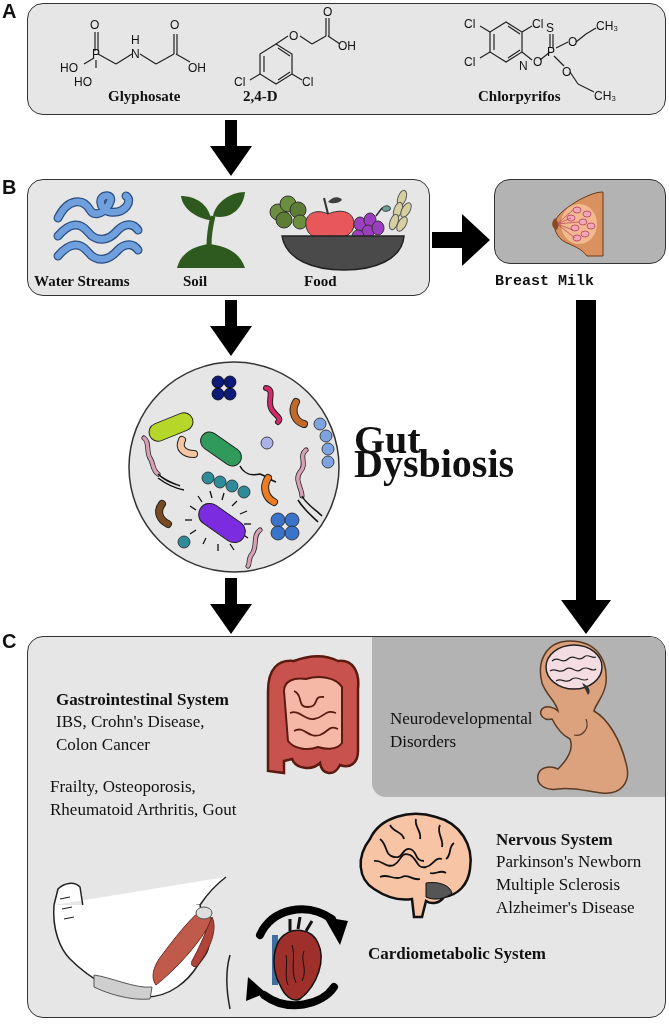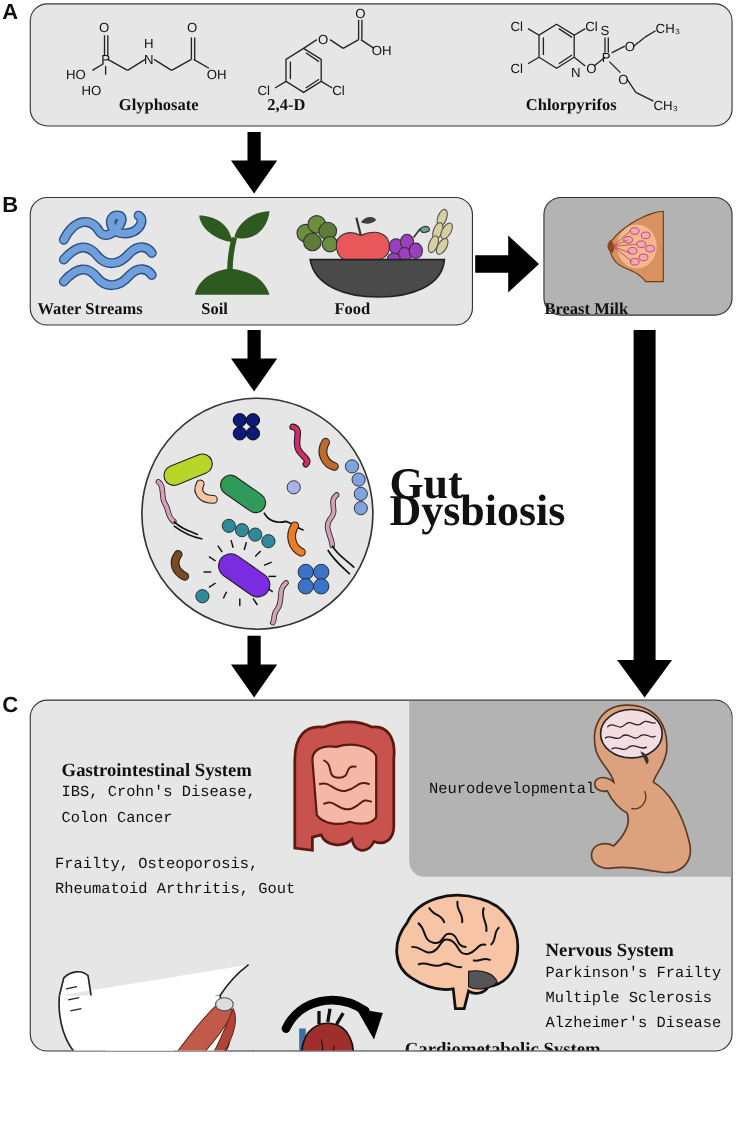--- a/index.html
+++ b/index.html
@@ -4,21 +4,21 @@
 <style>
   html, body { margin:0; padding:0; background:#ffffff; }
   body { width:669px; height:1024px; position:relative; overflow:hidden; font-family:"Liberation Serif", serif; color:#111; }
   .abs { position:absolute; }
   .panel-letter { position:absolute; font-family:"Liberation Sans", sans-serif; font-weight:bold; font-size:20px; color:#111; }
   .box { position:absolute; border:1.5px solid #333; border-radius:16px; box-sizing:border-box; }
   .light { background:#e6e6e6; }
   .dark { background:#b3b3b3; }
   .label-b { position:absolute; font-weight:bold; font-size:15px; white-space:nowrap; text-align:left; }
   .sys-title { font-weight:bold; font-size:17px; line-height:21px; white-space:nowrap; }
-  .sys-line { font-size:14px; line-height:23px; white-space:nowrap;font-family:Liberation Mono, monospace; }
+  .sys-line { font-size:17px; line-height:23px; white-space:nowrap; }
   .gut { position:absolute; font-weight:bold; font-size:40px; line-height:40px; }
   svg { position:absolute; overflow:visible; }
   .chem { font-family:"Liberation Sans", sans-serif; font-size:12px; fill:#111; }
 </style>
 </head>
 <body>
 
 <div class="panel-letter" style="left:2px;top:0px;">A</div>
 <div class="box light" style="left:27px;top:3px;width:639px;height:112px;">
 
@@ -163,21 +163,21 @@
     </g>
     <path d="M18,56 L140,56 C138,80 110,90 80,90 C50,90 22,80 18,56 Z" fill="#4a4a4a" stroke="#222" stroke-width="1.5"></path>
   </svg>
   <div class="label-b" style="left:276px;top:93px;width:60px;">Food</div>
 </div>
 
 <svg style="left:432px;top:212px;" width="62" height="56">
   <polygon points="0,20 30,20 30,2 58,28 30,54 30,36 0,36" fill="#000"></polygon>
 </svg>
 
-<div class="box dark" style="left:494px;top:179px;width:172px;height:108px;">
+<div class="box dark" style="left:494px;top:179px;width:172px;height:85px;font-family:Liberation Mono, monospace;">
   <svg style="left:58px;top:12px;" width="60" height="70">
     <path d="M50,0 L50,64 L34,64 C28,56 20,54 12,50 C4,46 0,36 2,30 C4,22 16,14 26,8 C34,4 42,0 50,0 Z" fill="#d9925f" stroke="#6a3a1a" stroke-width="1"></path>
     <ellipse cx="26" cy="32" rx="18" ry="20" fill="#f4b890"></ellipse>
     <path d="M2,26 C-2,30 -2,36 4,38 C6,34 6,30 2,26 Z" fill="#8a4a20"></path>
     <g fill="#f2a7b8" stroke="#b0405a" stroke-width="0.8">
       <ellipse cx="24" cy="18" rx="4" ry="3"></ellipse>
         <ellipse cx="34" cy="22" rx="4" ry="3"></ellipse>
       <ellipse cx="18" cy="26" rx="4" ry="3"></ellipse>
         <ellipse cx="30" cy="30" rx="4" ry="3"></ellipse>
       <ellipse cx="38" cy="34" rx="4" ry="3"></ellipse>
@@ -288,41 +288,42 @@
   </g>
 </svg>
 <div class="gut" style="left:354px;top:420px;">Gut</div>
 <div class="gut" style="left:354px;top:444px;">Dysbiosis</div>
 
 <svg style="left:206px;top:578px;" width="60" height="58">
   <polygon points="19,0 31,0 31,26 46,26 25,56 4,26 19,26" fill="#000"></polygon>
 </svg>
 
 <div class="panel-letter" style="left:2px;top:630px;">C</div>
-<div class="box light" style="left:27px;top:636px;width:639px;height:320px;overflow:hidden;">
+<div class="box light" style="left:27px;top:636px;width:639px;height:382px;overflow:hidden;">
 
   <div class="abs" style="left:344px;top:0;width:300px;height:160px;background:#b3b3b3;border-bottom-left-radius:14px;"></div>
 
   <div class="abs" style="left:28px;top:52px;">
     <div class="sys-title">Gastrointestinal System</div>
     <div class="sys-line">IBS, Crohn's Disease,</div>
     <div class="sys-line">Colon Cancer</div>
   </div>
   <svg style="left:226px;top:14px;" width="110" height="130">
     <path d="M14,120 L14,40 C14,18 24,8 40,10 C56,4 72,4 84,10 C98,8 106,20 104,38 L104,100 C104,112 96,118 86,114 C80,126 68,124 66,112 C58,120 42,118 38,108 L30,110 L30,122 Z" fill="#c8524e" stroke="#5a1a10" stroke-width="2.5"></path>
     <path d="M30,40 C30,30 40,26 52,28 C64,24 82,26 88,36 L88,92 C82,100 70,98 64,96 C54,100 40,98 34,90 Z" fill="#f6b8a6" stroke="#5a1a10" stroke-width="2"></path>
     <g stroke="#5a1a10" stroke-width="1.8" fill="none">
       <path d="M40,40 C50,44 42,56 54,56 C66,56 58,44 70,46"></path>
       <path d="M36,62 C46,58 50,70 60,68 C72,66 70,58 82,62"></path>
       <path d="M40,80 C50,74 54,88 66,84 C76,80 74,74 84,78"></path>
     </g>
   </svg>
 
   <div class="abs" style="left:362px;top:70px;">
     <div class="sys-line">Neurodevelopmental</div>
+    <div class="sys-line">Disorders</div>
   </div>
   <svg style="left:488px;top:2px;" width="140" height="160">
     <path d="M54,2 C80,2 92,20 90,44 C88,58 80,64 78,72 C92,80 104,100 110,124 C116,144 104,156 86,154 C70,152 56,148 42,150 C30,152 20,146 22,136 C24,128 34,126 42,130 C52,120 58,110 54,100 C46,96 40,88 36,80 C28,82 22,76 26,70 C30,66 38,68 42,72 C40,62 30,56 26,44 C20,20 32,2 54,2 Z" fill="#dca27e" stroke="#5a3a22" stroke-width="1.5"></path>
     <ellipse cx="58" cy="28" rx="28" ry="22" fill="#f4dde2" stroke="#222" stroke-width="1.5"></ellipse>
     <g stroke="#222" stroke-width="1.2" fill="none">
       <path d="M36,22 c6,-6 10,4 16,-2 c6,-6 10,4 16,-2 c4,-4 8,2 12,0"></path>
       <path d="M34,32 c6,-4 10,4 16,-2 c6,-4 10,6 16,0 c6,-4 10,4 14,0"></path>
       <path d="M40,42 c6,-4 10,4 16,-2 c6,-4 10,4 16,0"></path>
     </g>
     <path d="M66,44 C72,46 76,52 72,56" fill="#333"></path>
@@ -351,23 +352,23 @@
       <path d="M24,52 c8,-2 12,8 20,4 c8,-4 6,-14 16,-10 c8,4 6,14 16,12 c8,-2 8,-10 16,-8"></path>
       <path d="M40,16 c4,8 12,6 14,14"></path>
         <path d="M66,10 c-2,8 6,12 4,20"></path>
         <path d="M90,16 c-4,8 4,14 2,22"></path>
       <path d="M104,34 c-6,4 -2,12 -8,16"></path>
         <path d="M30,68 c8,-4 14,4 22,0 c6,-4 10,4 18,2"></path>
       <path d="M80,64 c6,2 10,-4 16,0"></path>
     </g>
     <path d="M76,74 C88,72 100,76 102,84 C96,90 84,92 76,88 Z" fill="#555" stroke="#111" stroke-width="1"></path>
   </svg>
-  <div class="abs" style="left:468px;top:192px;margin-top:24px;">
+  <div class="abs" style="left:468px;top:192px;">
     <div class="sys-title">Nervous System</div>
-    <div class="sys-line">Parkinson's Frailty</div>
+    <div class="sys-line">Parkinson's Newborn</div>
     <div class="sys-line">Multiple Sclerosis</div>
     <div class="sys-line">Alzheimer's Disease</div>
   </div>
 
   <svg style="left:208px;top:258px;" width="122" height="120">
     <g fill="none" stroke="#000" stroke-width="8" stroke-linecap="round">
       <path d="M24,40 C36,14 70,6 96,24"></path>
       <path d="M98,92 C86,110 52,118 28,100"></path>
     </g>
     <polygon points="88,22 112,26 104,50" fill="#000"></polygon>

